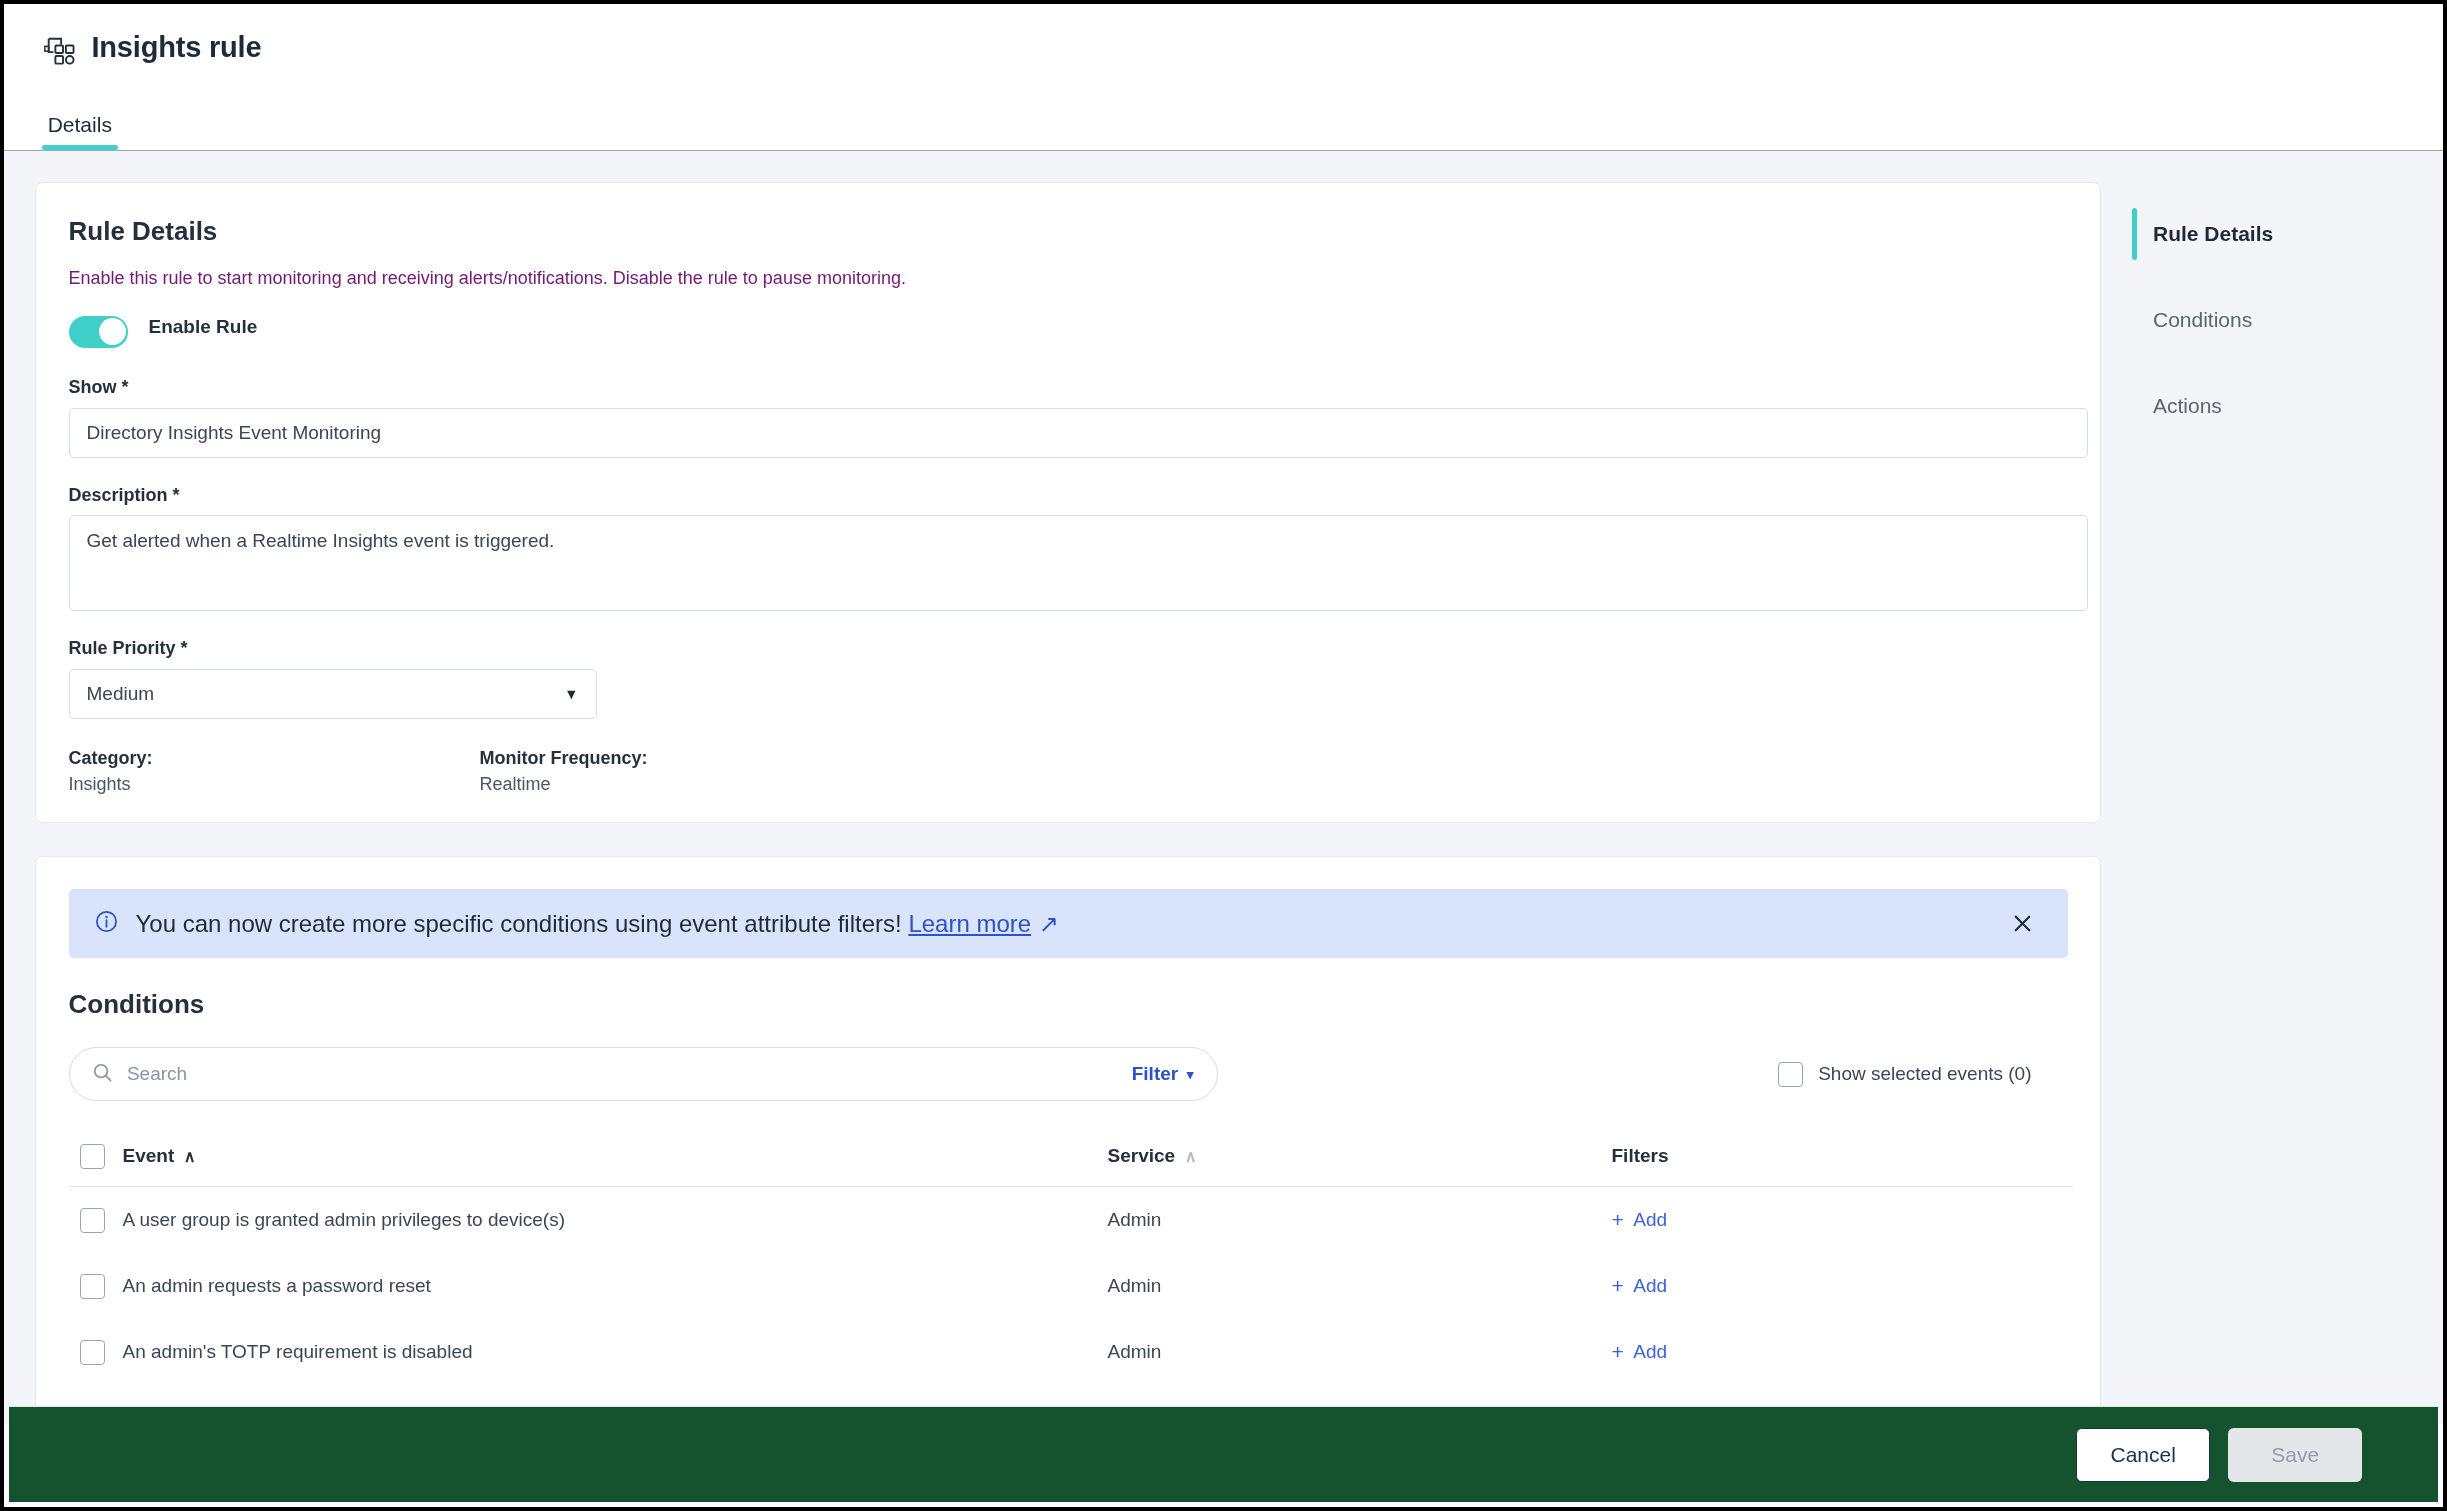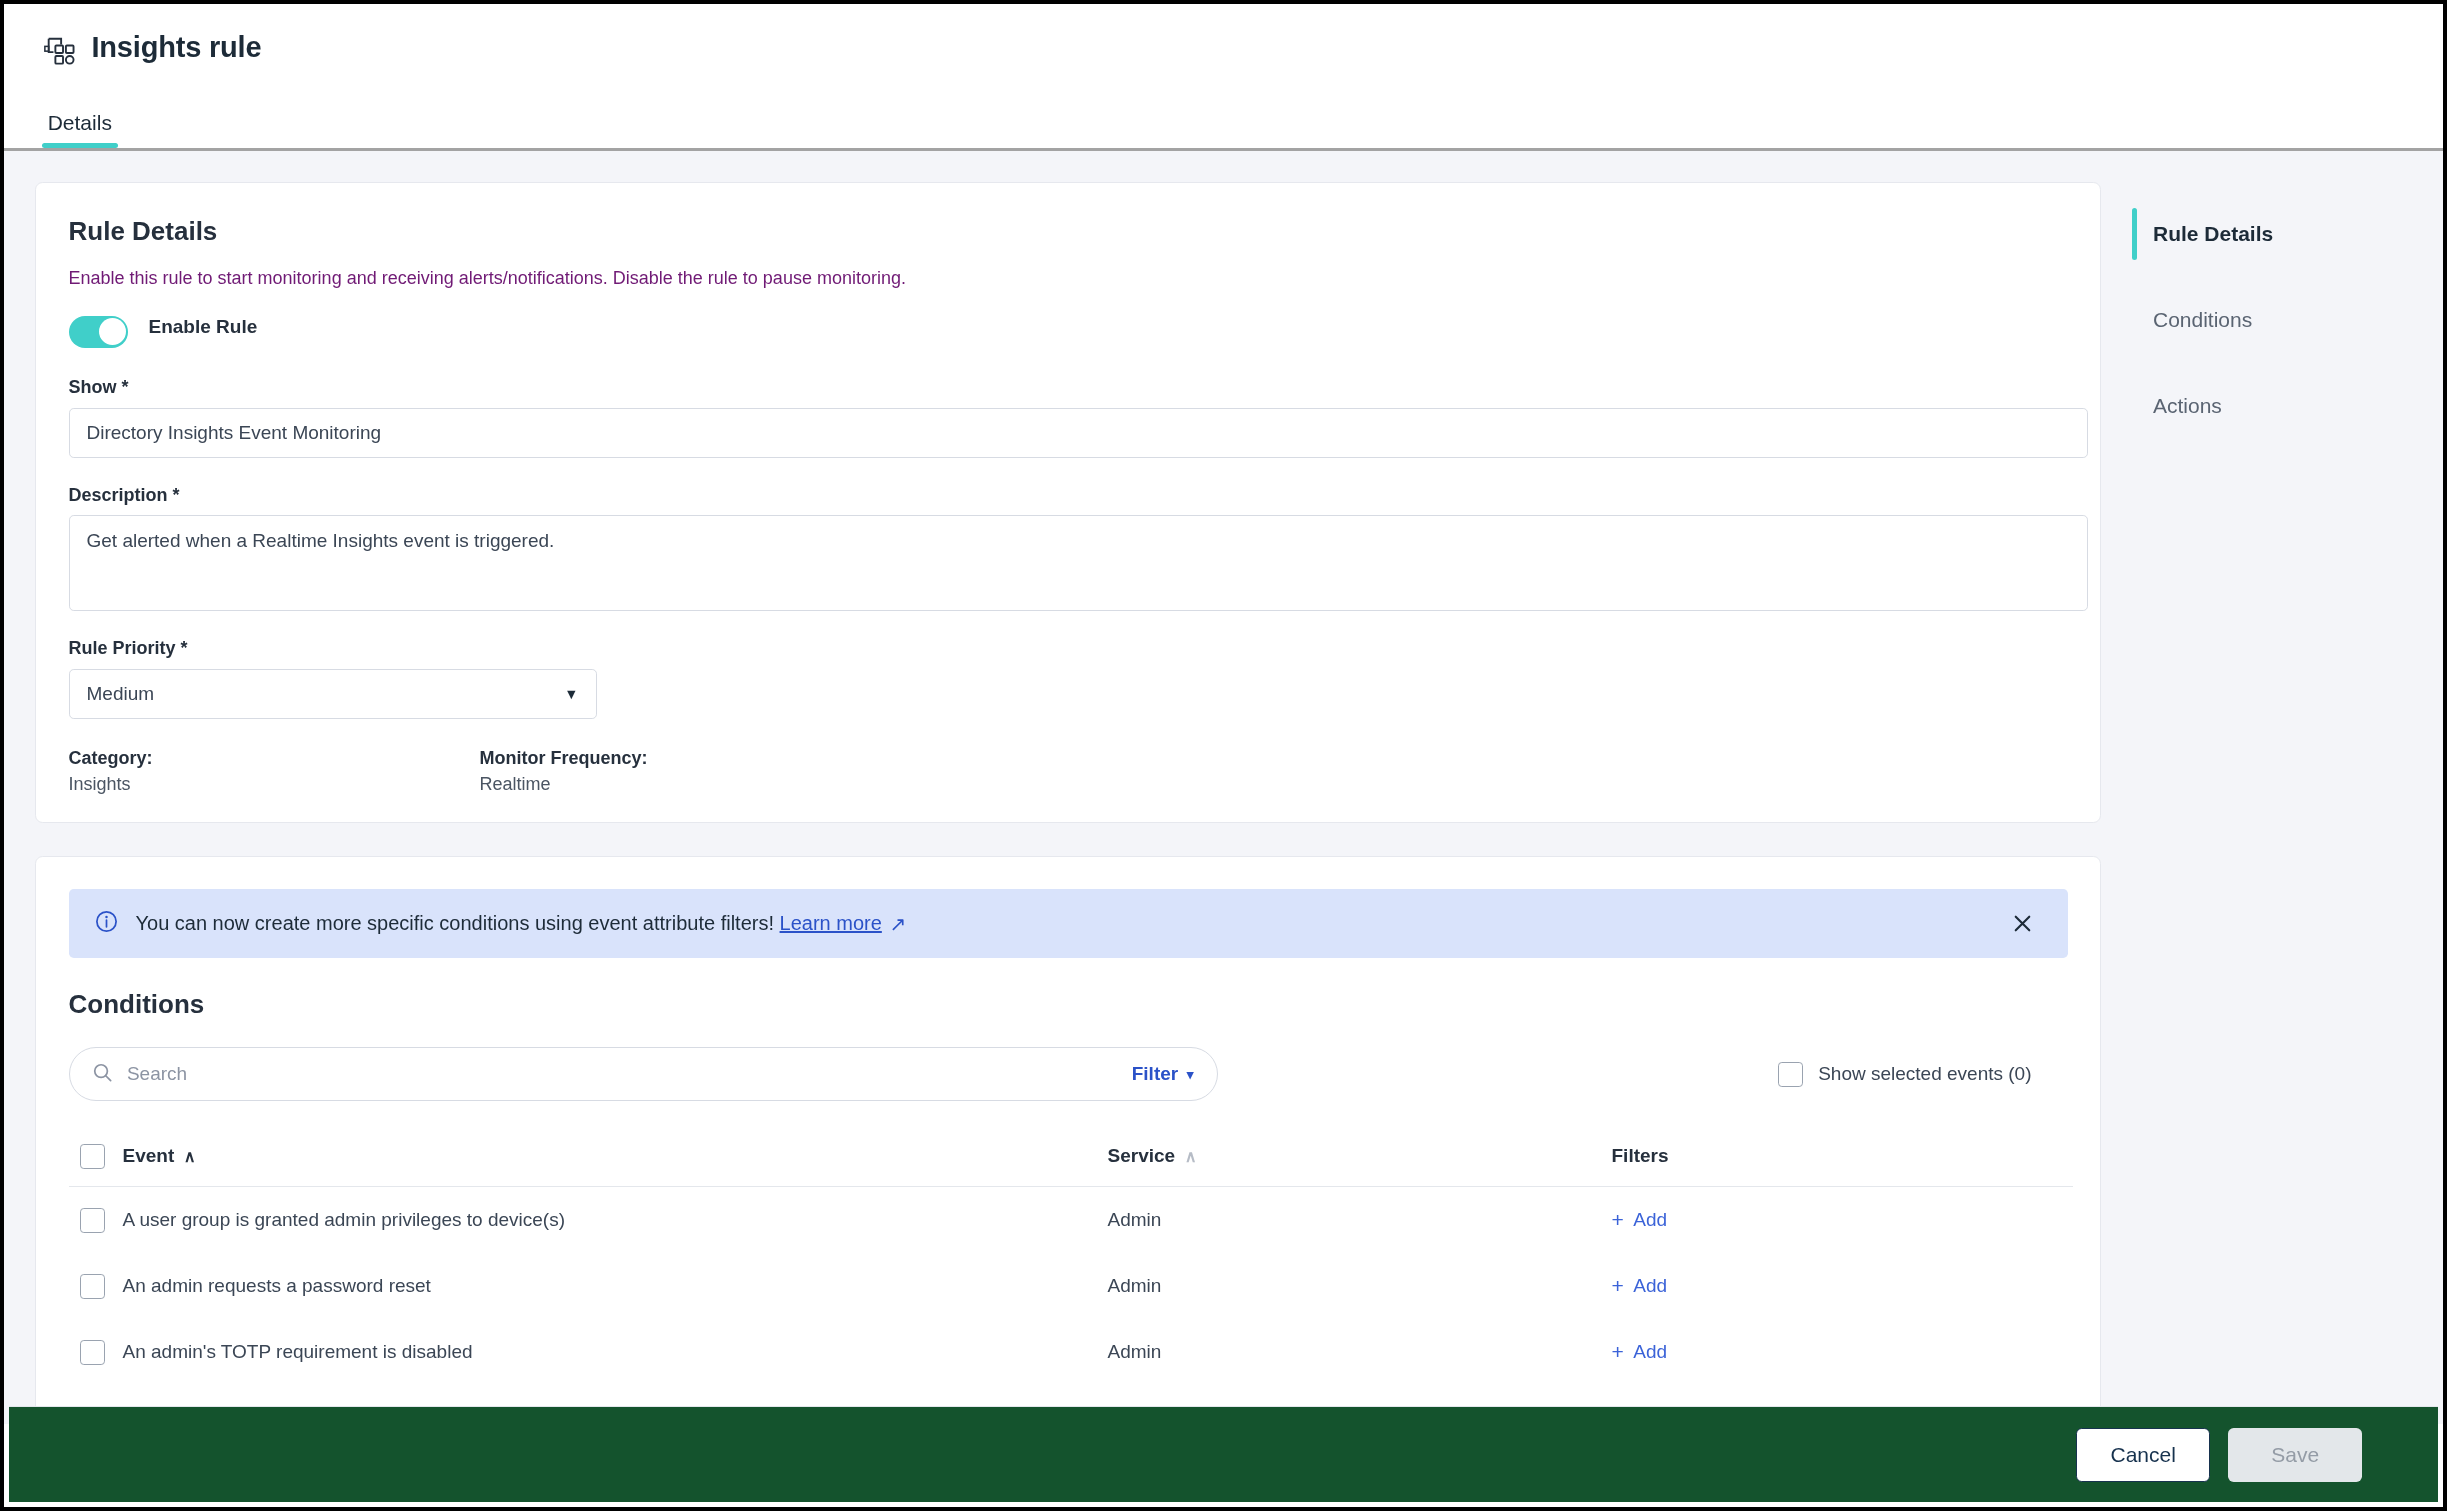--- a/index.html
+++ b/index.html
@@ -30,21 +30,21 @@
     font-size: 29px;
     font-weight: bold;
     color: #1d2b38;
     letter-spacing: -0.2px;
     line-height: 32.5px;
   }
 
   
   .tabbar {
     padding-left: 38px;
-    border-bottom: 3px solid #a3a3a3;
+    border-bottom: 1px solid #a3a3a3;
     height: 69px;
     display: flex;
     align-items: flex-end;
   }
   .tab {
     font-size: 21px;
     color: #1d2b38;
     padding: 0 5.7px 13.4px 5.7px;
     position: relative;
     cursor: pointer;
@@ -184,21 +184,21 @@
   .banner {
     background: #d9e3fb;
     border-radius: 4.8px;
     height: 69px;
     display: flex;
     align-items: center;
     padding: 0 25px 0 25px;
     margin-bottom: 31px;
   }
   .banner-ico { flex: none; margin-right: 17px; }
-  .banner-txt { font-size: 20px; color: #1d2b38; }
+  .banner-txt { font-size: 24px; color: #1d2b38; }
   .banner-link {
     color: #2b52c8;
     text-decoration: underline;
     cursor: pointer;
   }
   .banner-x {
     margin-left: auto;
     cursor: pointer;
     padding: 5.7px;
     display: flex;

